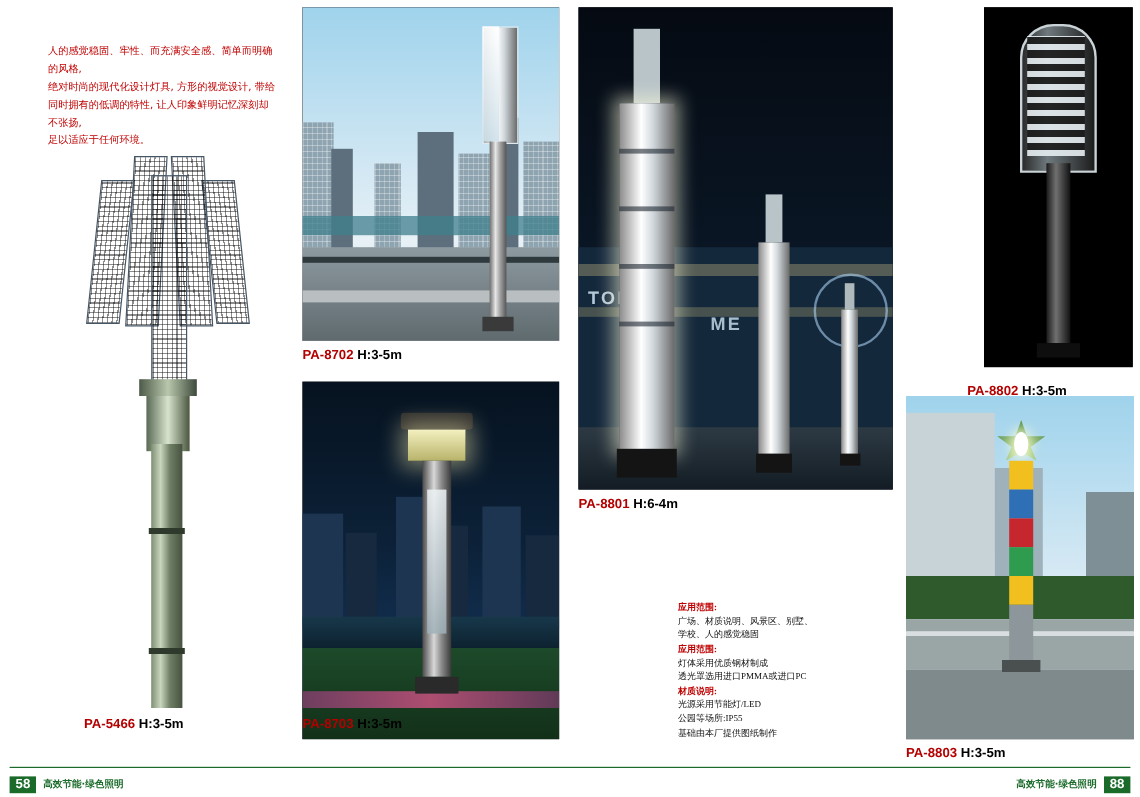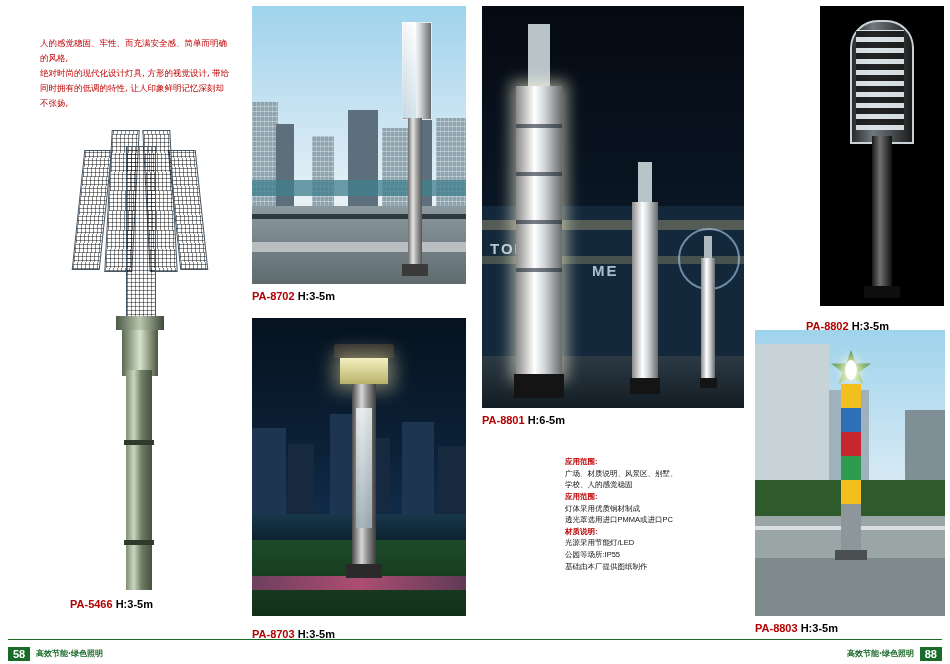--- a/index.html
+++ b/index.html
@@ -39,23 +39,23 @@
   #p8703{left:252px;top:318px;width:214px;height:298px;}
   
   #p8801{left:482px;top:6px;width:262px;height:402px;}
   
   #p8802{left:820px;top:6px;width:124px;height:300px;}
   
   #p8803{left:755px;top:330px;width:190px;height:286px;}
 
   
   .specs{
-    position:absolute;left:565px;top:456px;width:180px;
+    position:absolute;left:565px;top:500px;width:180px;
     font-size:7.5px;line-height:1.55;color:#111;
-    font-family:Liberation Sans, sans-serif;
+    font-family:Liberation Serif, serif;
   }
   .specs .hd{color:#c00000;font-weight:bold;}
   .specs .ln{color:#111;}
 
   
   .footbar{position:absolute;left:0;right:0;bottom:0;height:26px;background:#fff;}
   .footrule{position:absolute;left:8px;right:8px;bottom:24px;height:1px;background:#1a6b2a;}
   .pagenum{
     position:absolute;bottom:3px;font-size:11px;font-weight:bold;color:#ffffff;
     background:#1a6b2a;padding:1px 5px;
@@ -97,20 +97,21 @@
 </style>
 </head>
 <body>
 
 <div class="page">
 
   <div class="intro">
     <div>人的感觉稳固、牢性、而充满安全感、简单而明确的风格,</div>
     <div>绝对时尚的现代化设计灯具, 方形的视觉设计, 带给</div>
     <div>同时拥有的低调的特性, 让人印象鲜明记忆深刻却不张扬,</div>
+    <div>足以适应于任何环境。</div>
   </div>
 
   <div class="photo" id="p8701">
 
     <div class="l8701-wing perf" style="left:18px;top:30px;width:26px;height:118px;transform:skewX(-6deg);"></div>
     <div class="l8701-wing perf" style="left:114px;top:30px;width:26px;height:118px;transform:skewX(6deg);"></div>
     <div class="l8701-wing perf" style="left:48px;top:10px;width:26px;height:140px;transform:skewX(-3deg);"></div>
     <div class="l8701-wing perf" style="left:86px;top:10px;width:26px;height:140px;transform:skewX(3deg);"></div>
     <div class="l8701-wing perf" style="left:66px;top:26px;width:28px;height:180px;"></div>
     <div class="abs" style="left:56px;top:196px;width:48px;height:14px;background:linear-gradient(90deg,#4c5a48,#b9c7ad,#3e4a3b);"></div>
@@ -160,21 +161,21 @@
     <div class="abs" style="left:0;top:196px;width:214px;height:26px;background:linear-gradient(180deg,#17384a,#0d2230);"></div>
     <div class="abs" style="left:0;top:222px;width:214px;height:76px;background:linear-gradient(180deg,#1d4a2a,#123018);"></div>
     <div class="abs" style="left:0;top:258px;width:214px;height:14px;background:linear-gradient(90deg,#7d3f6a,#c8517f,#6d3a62);opacity:.85;"></div>
 
     <div class="abs" style="left:82px;top:26px;width:60px;height:14px;background:#2b2b2b;border-radius:3px;"></div>
     <div class="abs" style="left:88px;top:40px;width:48px;height:26px;background:linear-gradient(180deg,#f4f0c0,#b8b36a);box-shadow:0 0 18px 6px rgba(255,245,180,.45);"></div>
     <div class="abs" style="left:100px;top:66px;width:24px;height:180px;background:linear-gradient(90deg,#4a4a4a,#d8d8d8 40%,#8e8e8e 65%,#3a3a3a);"></div>
     <div class="abs" style="left:104px;top:90px;width:16px;height:120px;background:linear-gradient(180deg,#eef3f5,#9fb0b8);opacity:.85;"></div>
     <div class="abs" style="left:94px;top:246px;width:36px;height:14px;background:#2a2a2a;"></div>
   </div>
-  <div class="cap abs" style="left:252px;top:628px;">
+  <div class="cap abs" style="left:252px;top:598px;">
     <span>PA-8703</span>
     <span class="h">H:3-5m</span>
   </div>
 
   <div class="photo" id="p8801">
     <div class="sky" style="background:linear-gradient(180deg,#050a12,#0a1726 55%,#102437);"></div>
     <div class="abs nwin" style="left:0;top:200px;width:262px;height:150px;background:#14283c;"></div>
     <div class="abs" style="left:0;top:214px;width:262px;height:10px;background:rgba(255,230,150,.28);"></div>
     <div class="abs" style="left:0;top:250px;width:262px;height:8px;background:rgba(255,230,150,.22);"></div>
     <div class="abs" style="left:196px;top:222px;width:58px;height:58px;border:2px solid rgba(180,220,255,.55);border-radius:50%;"></div>
@@ -193,21 +194,21 @@
     <div class="abs mesh" style="left:156px;top:156px;width:14px;height:40px;background:#b9c4c9;"></div>
     <div class="abs pole-bright" style="left:150px;top:196px;width:26px;height:178px;"></div>
     <div class="abs cap-dark" style="left:148px;top:372px;width:30px;height:16px;"></div>
 
     <div class="abs mesh" style="left:222px;top:230px;width:8px;height:22px;background:#aeb9be;"></div>
     <div class="abs pole-bright" style="left:219px;top:252px;width:14px;height:122px;"></div>
     <div class="abs cap-dark" style="left:218px;top:372px;width:17px;height:10px;"></div>
   </div>
   <div class="cap abs" style="left:482px;top:414px;">
     <span>PA-8801</span>
-    <span class="h">H:6-5m</span>
+    <span class="h">H:6-4m</span>
   </div>
 
   <div class="specs">
     <div class="hd">应用范围:</div>
     <div class="ln">广场、材质说明、风景区、别墅、</div>
     <div class="ln">学校、人的感觉稳固</div>
     <div class="hd">应用范围:</div>
     <div class="ln">灯体采用优质钢材制成</div>
     <div class="ln">透光罩选用进口PMMA或进口PC</div>
     <div class="hd">材质说明:</div>

